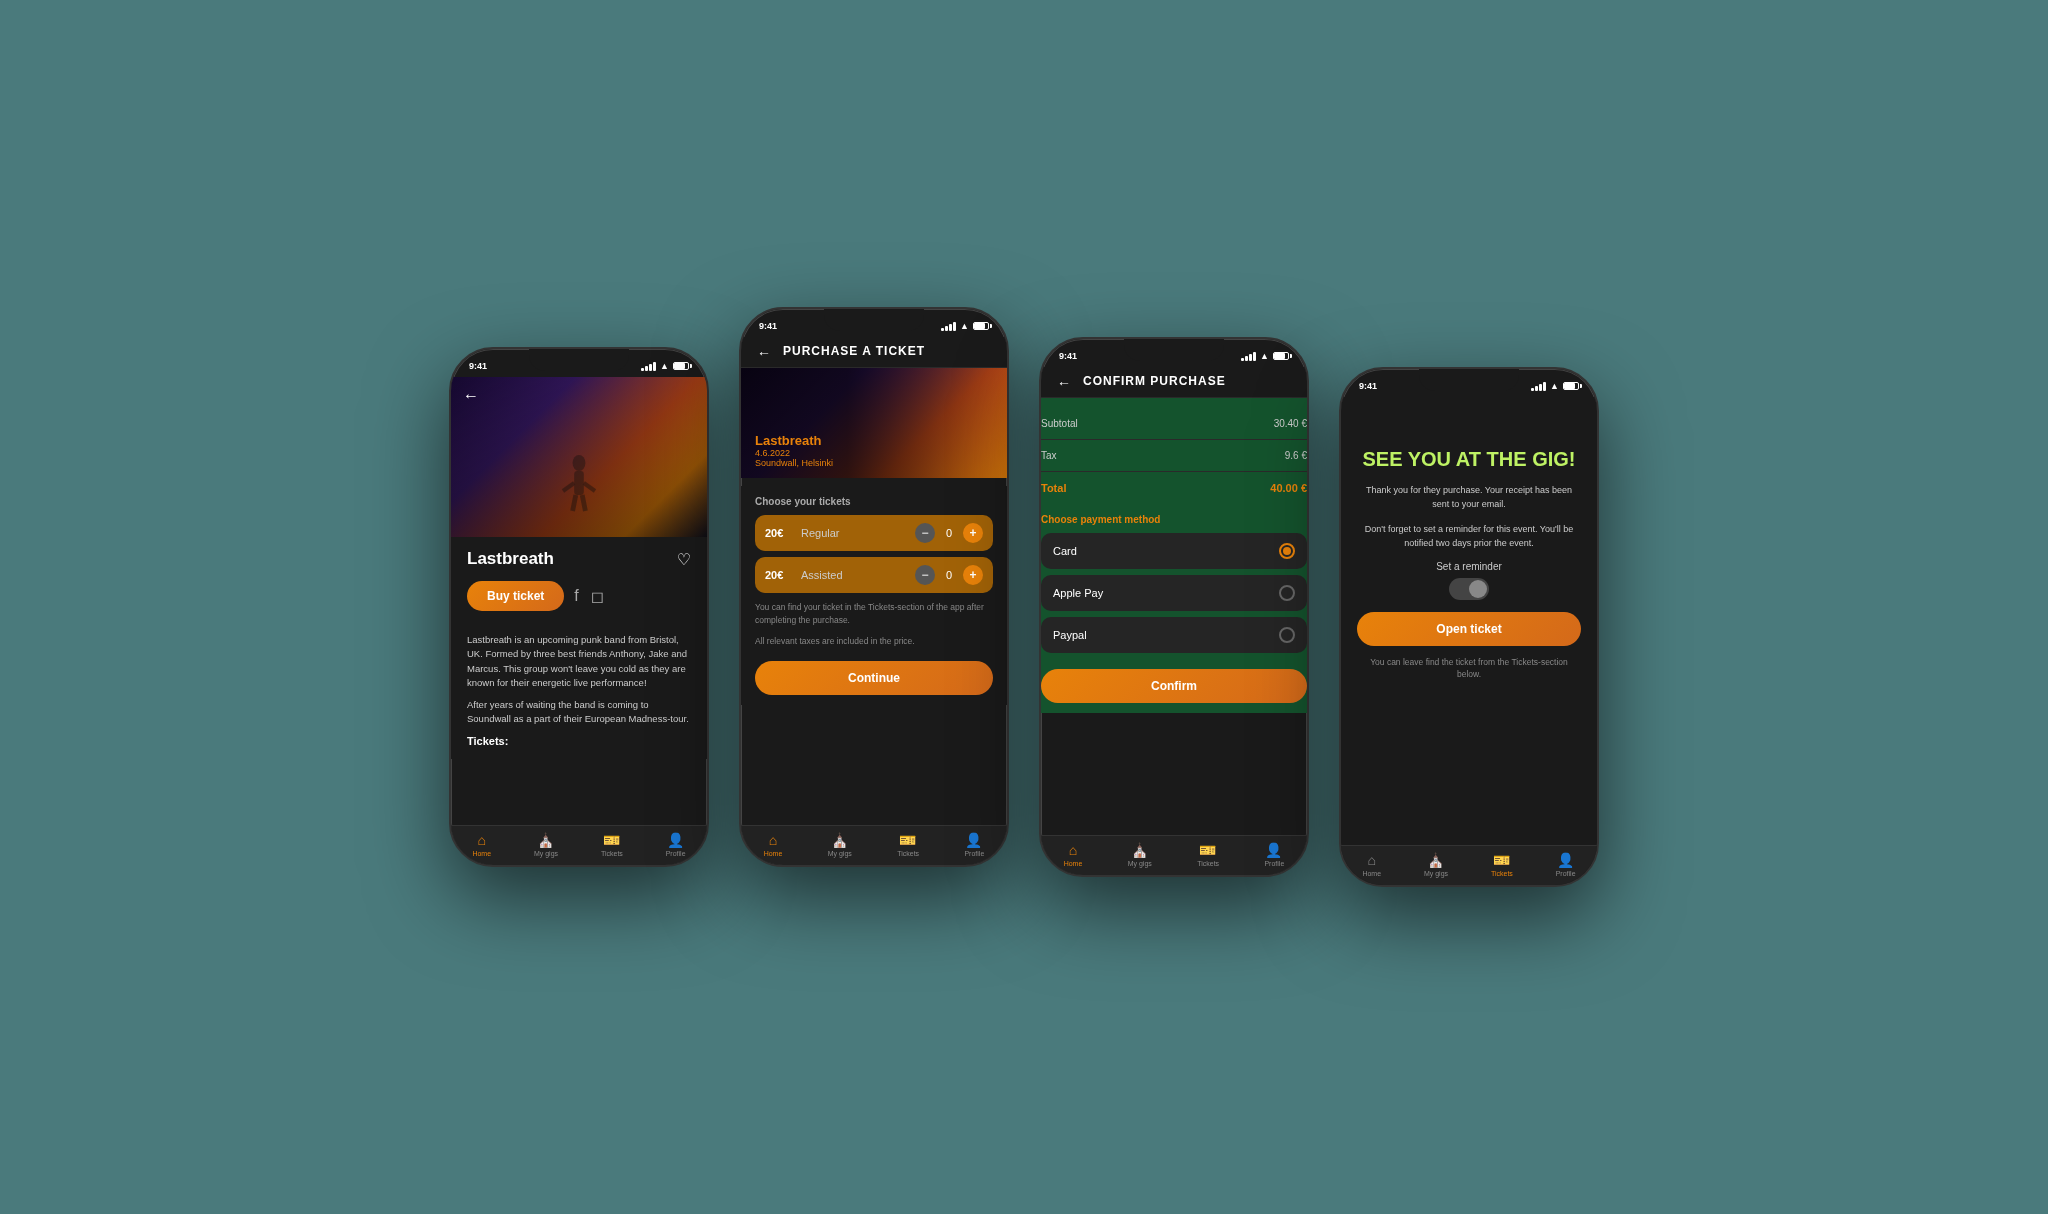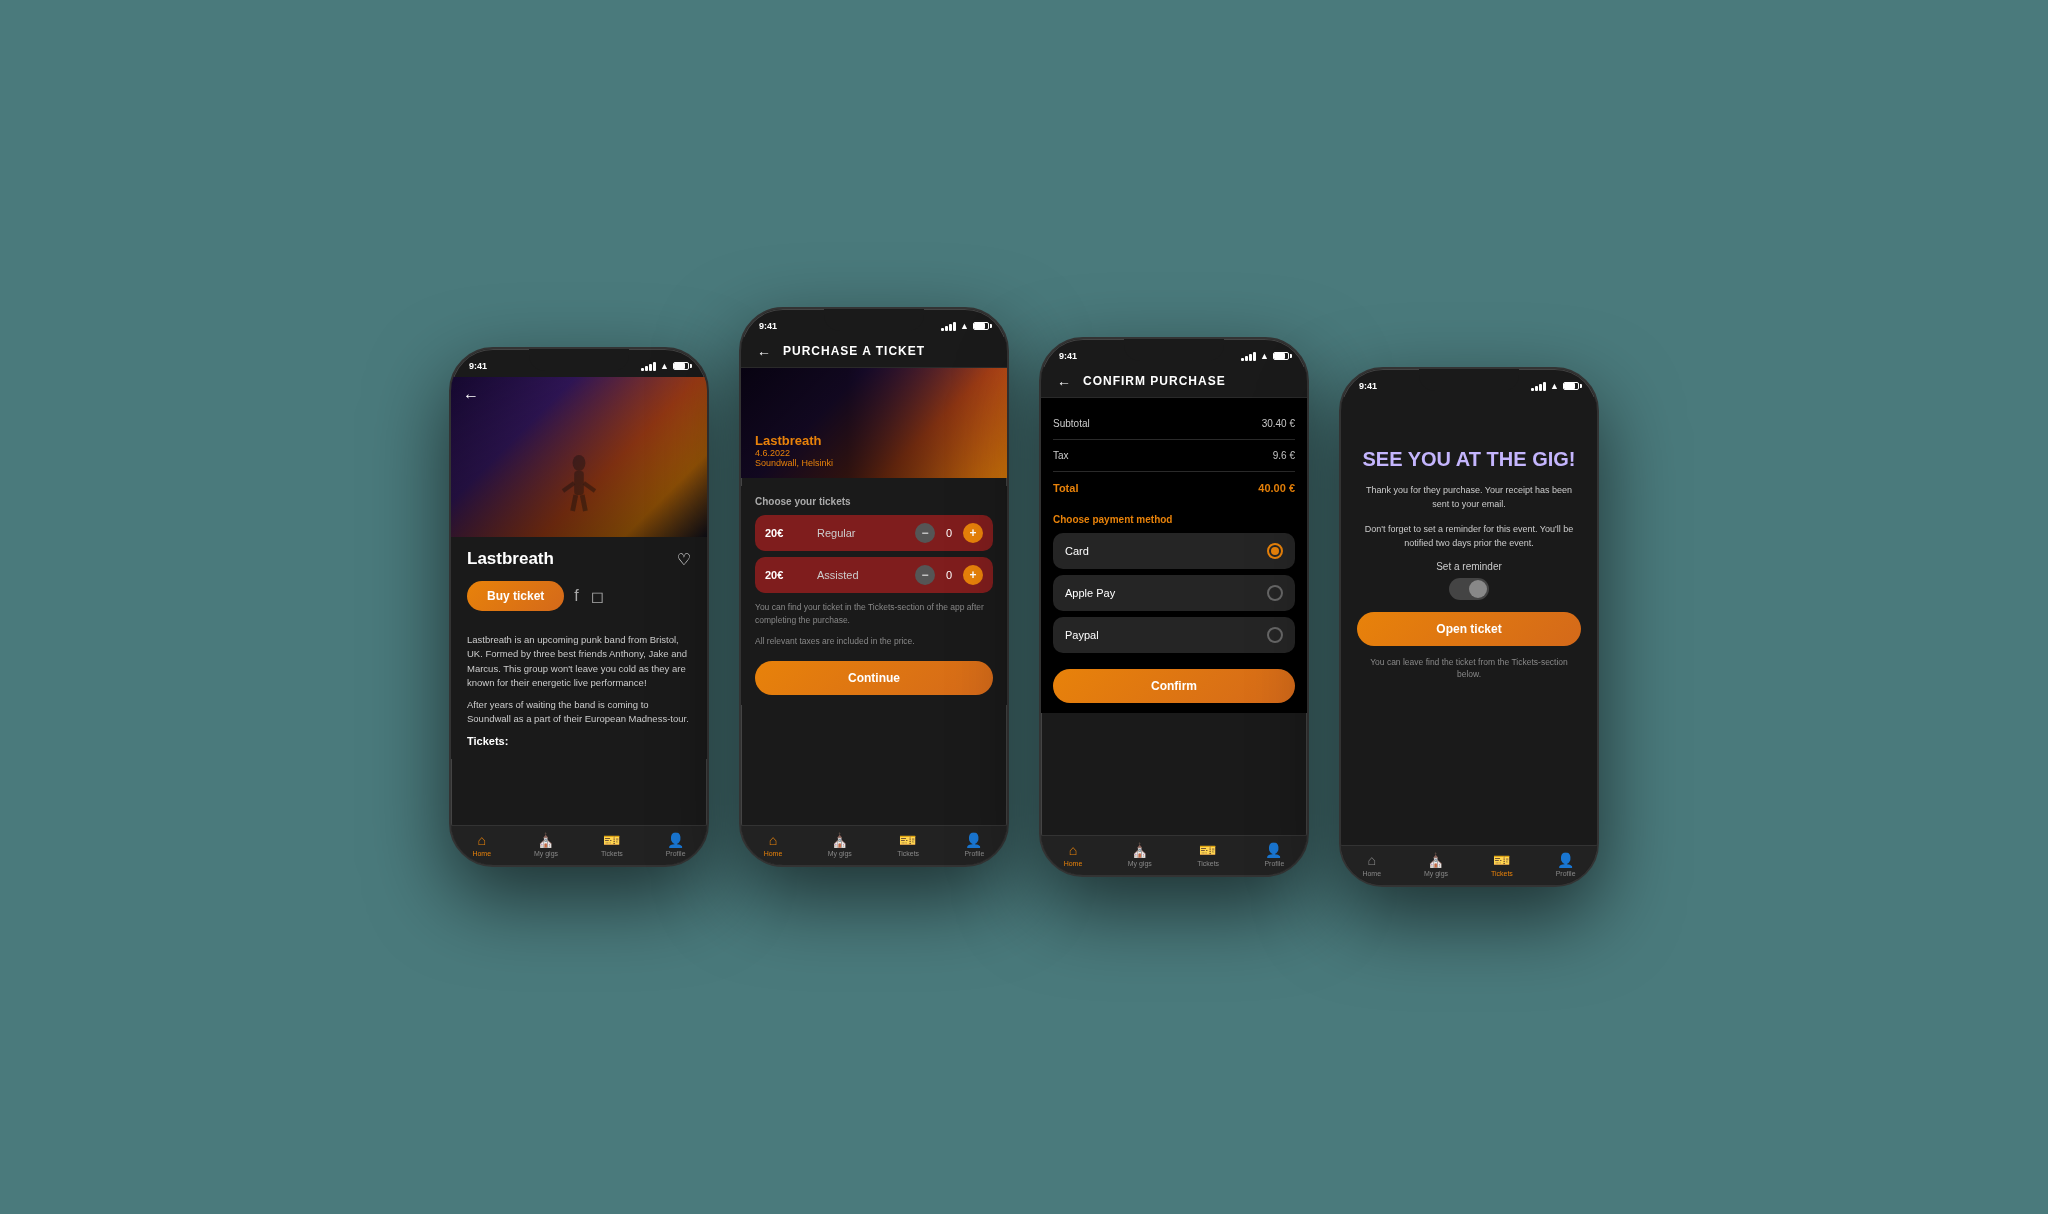--- a/index.html
+++ b/index.html
@@ -161,25 +161,25 @@
       color: #fff;
     }
     .event-name-overlay { font-size: 13px; font-weight: 700; color: #e8820a; }
     .event-date-overlay { font-size: 9px; color: #e8820a; }
     .event-venue-overlay { font-size: 9px; color: #e8820a; }
     .phone-2-body { background: #1a1a1a; padding: 10px 14px; color: #fff; margin-top: 8px; }
     .section-title { font-size: 10px; font-weight: 600; color: #aaa; margin-bottom: 8px; }
     .ticket-row {
       display: flex;
       align-items: center;
-      background: #7f1d1d;
+      background: #a16207;
       border-radius: 10px;
       padding: 8px 10px;
       margin-bottom: 6px;
-      gap: 24px;
+      gap: 8px;
     }
     .ticket-price { font-size: 11px; color: #fff; font-weight: 600; width: 28px; }
     .ticket-type { font-size: 11px; color: #ccc; flex: 1; }
     .qty-control { display: flex; align-items: center; gap: 8px; }
     .qty-btn { 
       width: 20px; height: 20px; border-radius: 50%; 
       border: none; cursor: pointer;
       display: flex; align-items: center; justify-content: center;
       font-size: 12px; font-weight: 700;
     }
@@ -240,21 +240,21 @@
       margin-top: 10px;
     }
     
     .success-body {
       background: #1a1a1a;
       padding: 20px 16px;
       text-align: center;
       color: #fff;
       height: 100%;
     }
-    .success-title { font-size: 20px; font-weight: 900; color: #c4b5fd; text-transform: uppercase; line-height: 1.2; margin-bottom: 12px; }
+    .success-title { font-size: 20px; font-weight: 900; color: #bef264; text-transform: uppercase; line-height: 1.2; margin-bottom: 12px; }
     .success-text { font-size: 9px; color: #ccc; line-height: 1.6; margin-bottom: 10px; }
     .reminder-label { font-size: 10px; color: #ccc; margin-bottom: 6px; }
     .toggle-switch {
       width: 40px; height: 22px; background: #444; border-radius: 11px;
       position: relative; margin: 0 auto 12px;
       display: flex; align-items: center; padding: 2px;
     }
     .toggle-knob { width: 18px; height: 18px; background: #888; border-radius: 50%; margin-left: auto; }
     .open-ticket-btn {
       width: 100%;
@@ -262,21 +262,21 @@
       border: none;
       border-radius: 22px;
       color: #fff;
       font-size: 12px;
       font-weight: 600;
       padding: 10px;
       cursor: pointer;
       margin-bottom: 10px;
     }
     .find-ticket-text { font-size: 8.5px; color: #888; text-align: center; line-height: 1.5; }
-    .phone-3-body { background: #000000; padding: 10px 12px; color: #fff; }
+    .phone-3-body { background: #14532d; padding: 10px 0; color: #fff; }
   </style>
 </head>
 <body>
 
 <div class="scene">
 
   <div class="phone phone-1">
     <div class="notch"></div>
     <div class="status-bar">
       <span>9:41</span>

